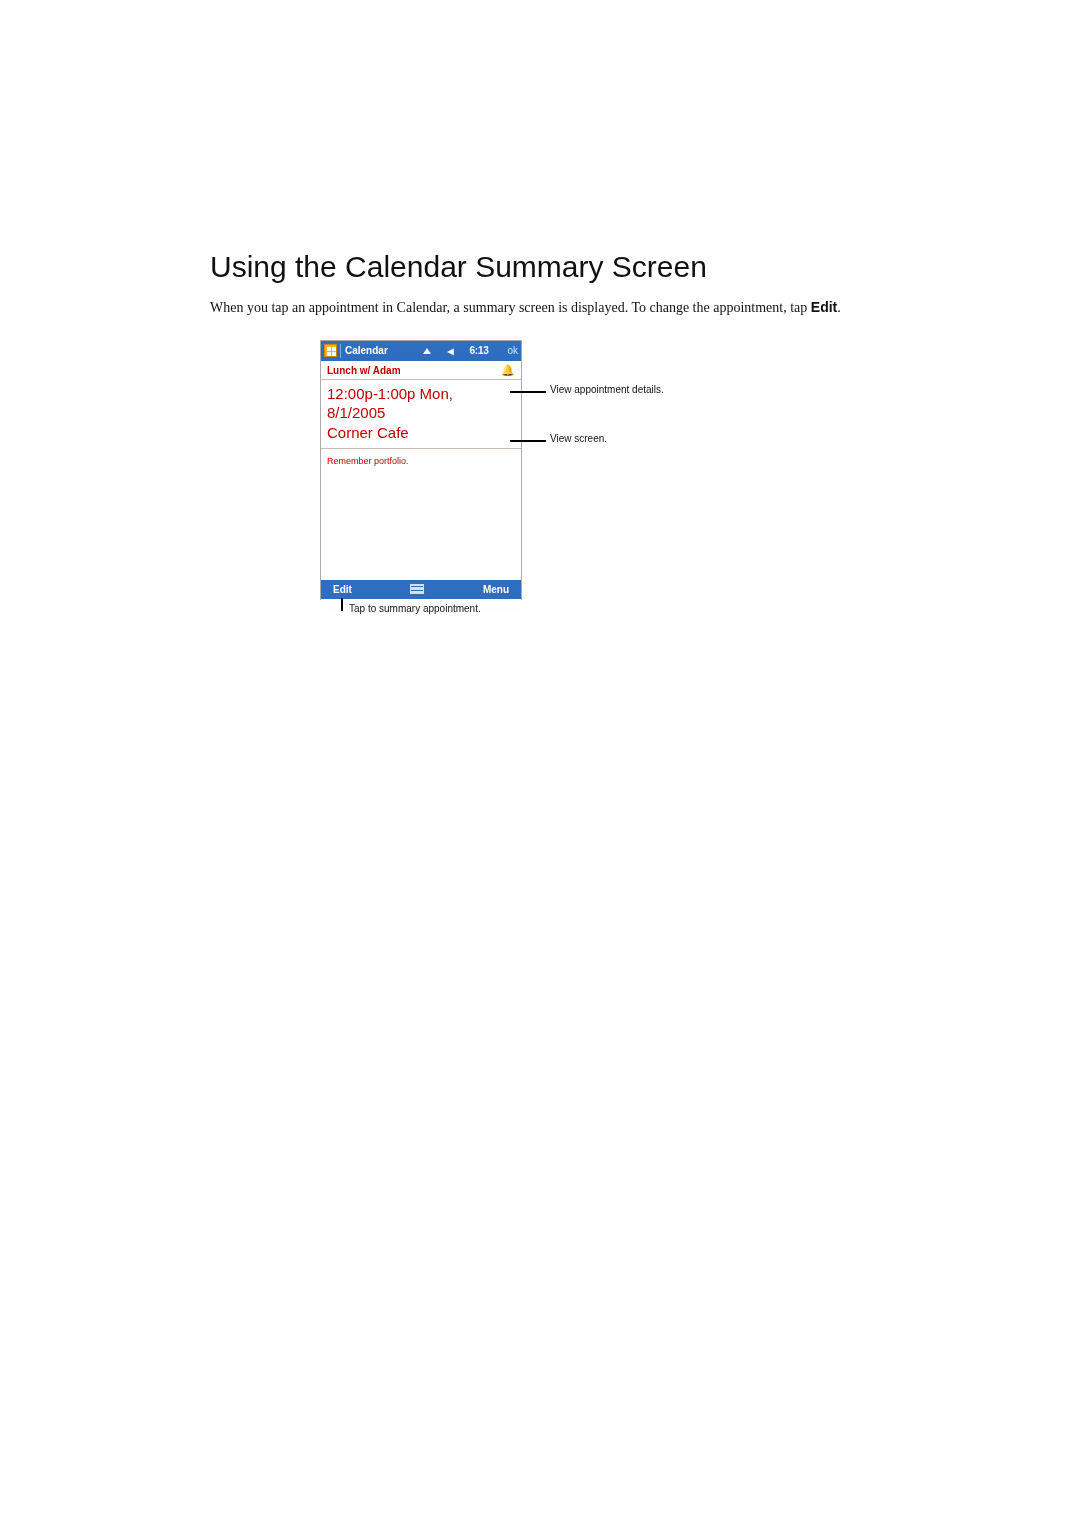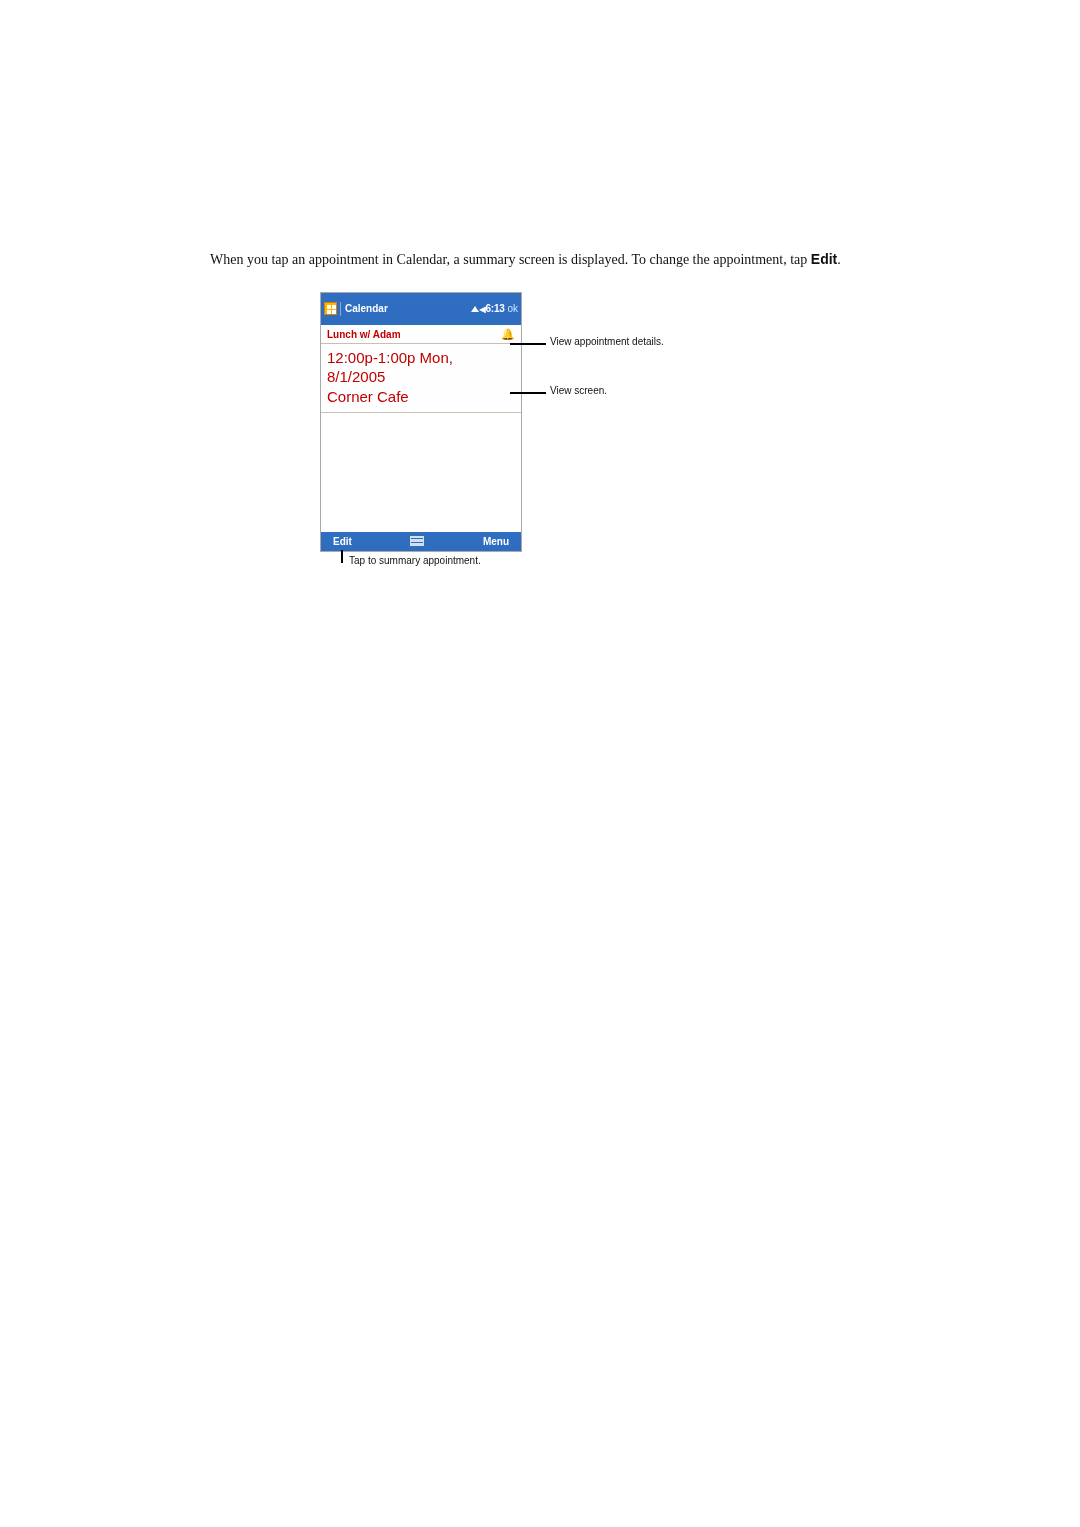--- a/index.html
+++ b/index.html
@@ -52,21 +52,21 @@
     width: 200px;
     height: 258px;
     background: #fff;
     border: 1px solid #aaa;
     font-family: Arial, Helvetica, sans-serif;
   }
 
   .device .titlebar {
     display: flex;
     align-items: center;
-    height: 32px;
+    height: 20px;
     background: linear-gradient(#2f6ec0, #2e6cbf);
     color: #fff;
     font-size: 10px;
     font-weight: 700;
     padding: 0 3px;
   }
   .titlebar .start-icon {
     width: 13px;
     height: 13px;
     background: #ffb400;
@@ -86,21 +86,21 @@
   .titlebar .divider {
     width: 1px;
     height: 14px;
     background: #7aaee0;
     margin-right: 4px;
   }
   .titlebar .app-title { flex: 1; }
   .titlebar .status-icons {
     display: flex;
     align-items: center;
-    gap: 0;
+    gap: 16px;
     font-family: Arial, Helvetica, sans-serif;
     font-weight: 700;
   }
   .titlebar .sig-icon::before {
     content: "";
     display: inline-block;
     width: 0; height: 0;
     border-left: 4px solid transparent;
     border-right: 4px solid transparent;
     border-bottom: 6px solid #fff;
@@ -244,20 +244,21 @@
     font-style: italic;
     font-size: 22px;
   }
 </style>
 </head>
 <body>
 
 <div class="page">
 
   <div class="content">
+    <h2 class="section-title">Using the Calendar Summary Screen</h2>
 
     <p class="body-text">
       <span>When you tap an appointment in Calendar, a summary screen is displayed. To change the appointment, tap </span><span class="bold-arial">Edit</span><span>.</span>
     </p>
 
     <div class="figure-wrap">
 
       <div class="device">
 
         <div class="titlebar">
@@ -275,20 +276,21 @@
         <div class="summary-row">
           <span>Lunch w/ Adam</span>
           <span class="reminder-icon">🔔</span>
         </div>
 
         <div class="details">
           <div>12:00p-1:00p Mon, 8/1/2005</div>
           <div>Corner Cafe</div>
         </div>
 
+        <div class="notes">Remember portfolio.</div>
 
         <div class="softbar">
           <span>Edit</span>
           <span class="kbd-icon"></span>
           <span>Menu</span>
         </div>
       </div>
 
       <div class="callout-line line-details"></div>
       <div class="callout label-details">View appointment details.</div>

